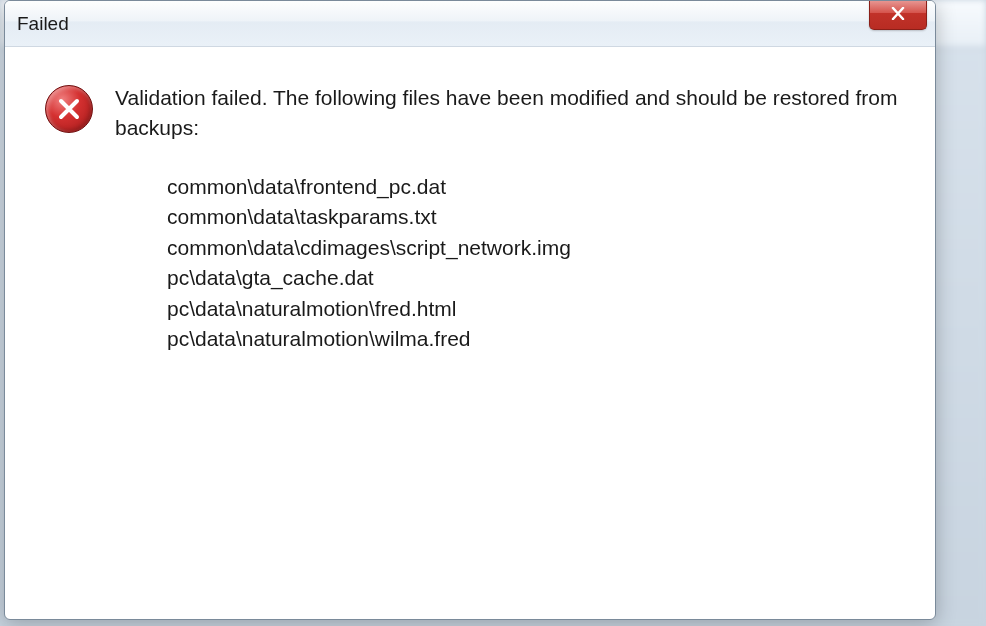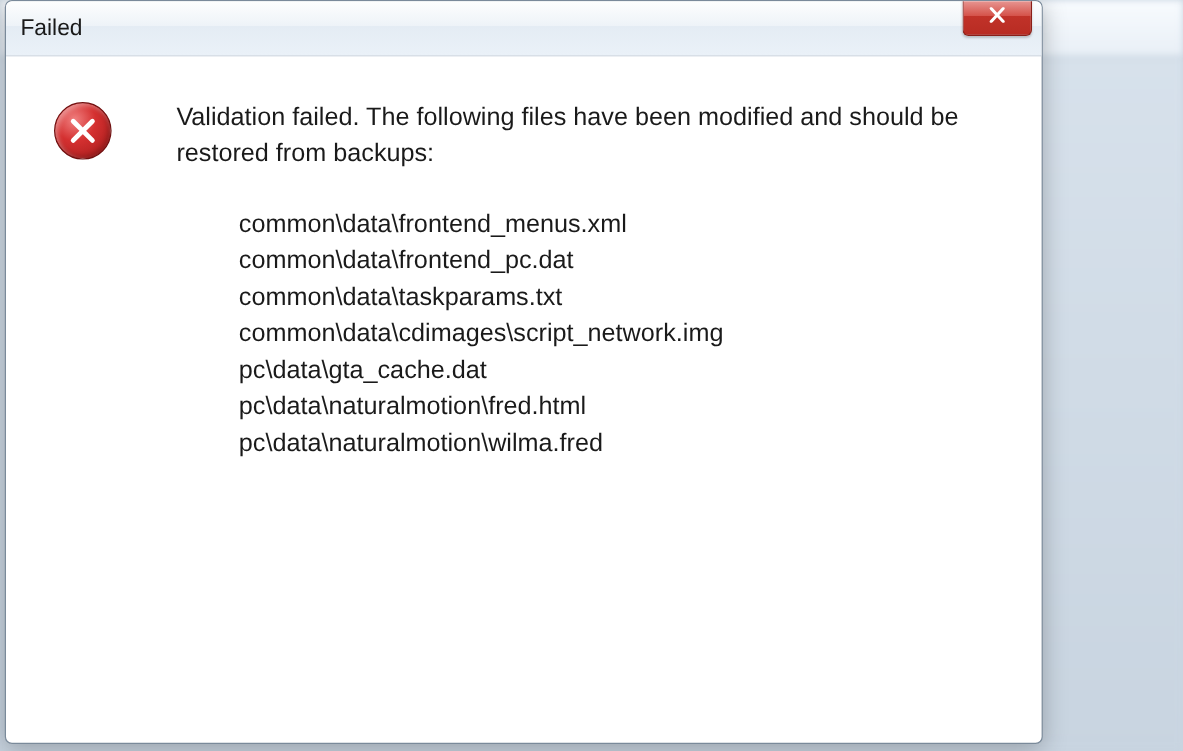--- a/index.html
+++ b/index.html
@@ -61,21 +61,21 @@
       height: 26px;
       background: #e0e8f0;
       border: 1px solid #a8b8c8;
       border-radius: 3px;
       filter: blur(2px);
     }
     .window {
       position: absolute;
       top: 0;
       left: 4px;
-      width: 865px;
+      width: 932px;
       height: 620px;
       background: #fff;
       border: 1px solid #7a8a9a;
       border-radius: 6px;
       box-shadow: 0 4px 20px rgba(0,0,0,0.25);
       overflow: hidden;
     }
     .titlebar {
       height: 46px;
       background: linear-gradient(180deg, #fdfefe 0%, #eef3f8 45%, #e4ecf4 46%, #eaf1f8 100%);
@@ -130,21 +130,20 @@
       border-radius: 50%;
       background: radial-gradient(circle at 35% 30%, #f08080 0%, #d43030 40%, #a01818 100%);
       border: 1px solid #701010;
       display: flex;
       align-items: center;
       justify-content: center;
       box-shadow: inset 2px 2px 4px rgba(255,255,255,0.4), inset -2px -2px 4px rgba(0,0,0,0.2);
     }
     .message-area {
       flex: 1;
-      margin-left: 32px;
     }
     .main-message {
       font-size: 21px;
       color: #1a1a1a;
       line-height: 1.45;
       margin-bottom: 28px;
     }
     .file-list {
       padding-left: 52px;
       font-size: 21px;
@@ -199,21 +198,20 @@
     <div class="error-icon">
       <div class="error-circle">
         <svg width="26" height="26" viewBox="0 0 26 26">
             <path d="M5 5 L21 21 M21 5 L5 21" stroke="#fff" stroke-width="4" stroke-linecap="round"></path>
           </svg>
       </div>
     </div>
     <div class="message-area">
       <div class="main-message">Validation failed. The following files have been modified and should be restored from backups:</div>
       <div class="file-list">
-        <span class="file-item">common\data\frontend_menus.xml</span>
         <span class="file-item">common\data\frontend_pc.dat</span>
         <span class="file-item">common\data\taskparams.txt</span>
         <span class="file-item">common\data\cdimages\script_network.img</span>
         <span class="file-item">pc\data\gta_cache.dat</span>
         <span class="file-item">pc\data\naturalmotion\fred.html</span>
         <span class="file-item">pc\data\naturalmotion\wilma.fred</span>
       </div>
     </div>
   </div>
 

